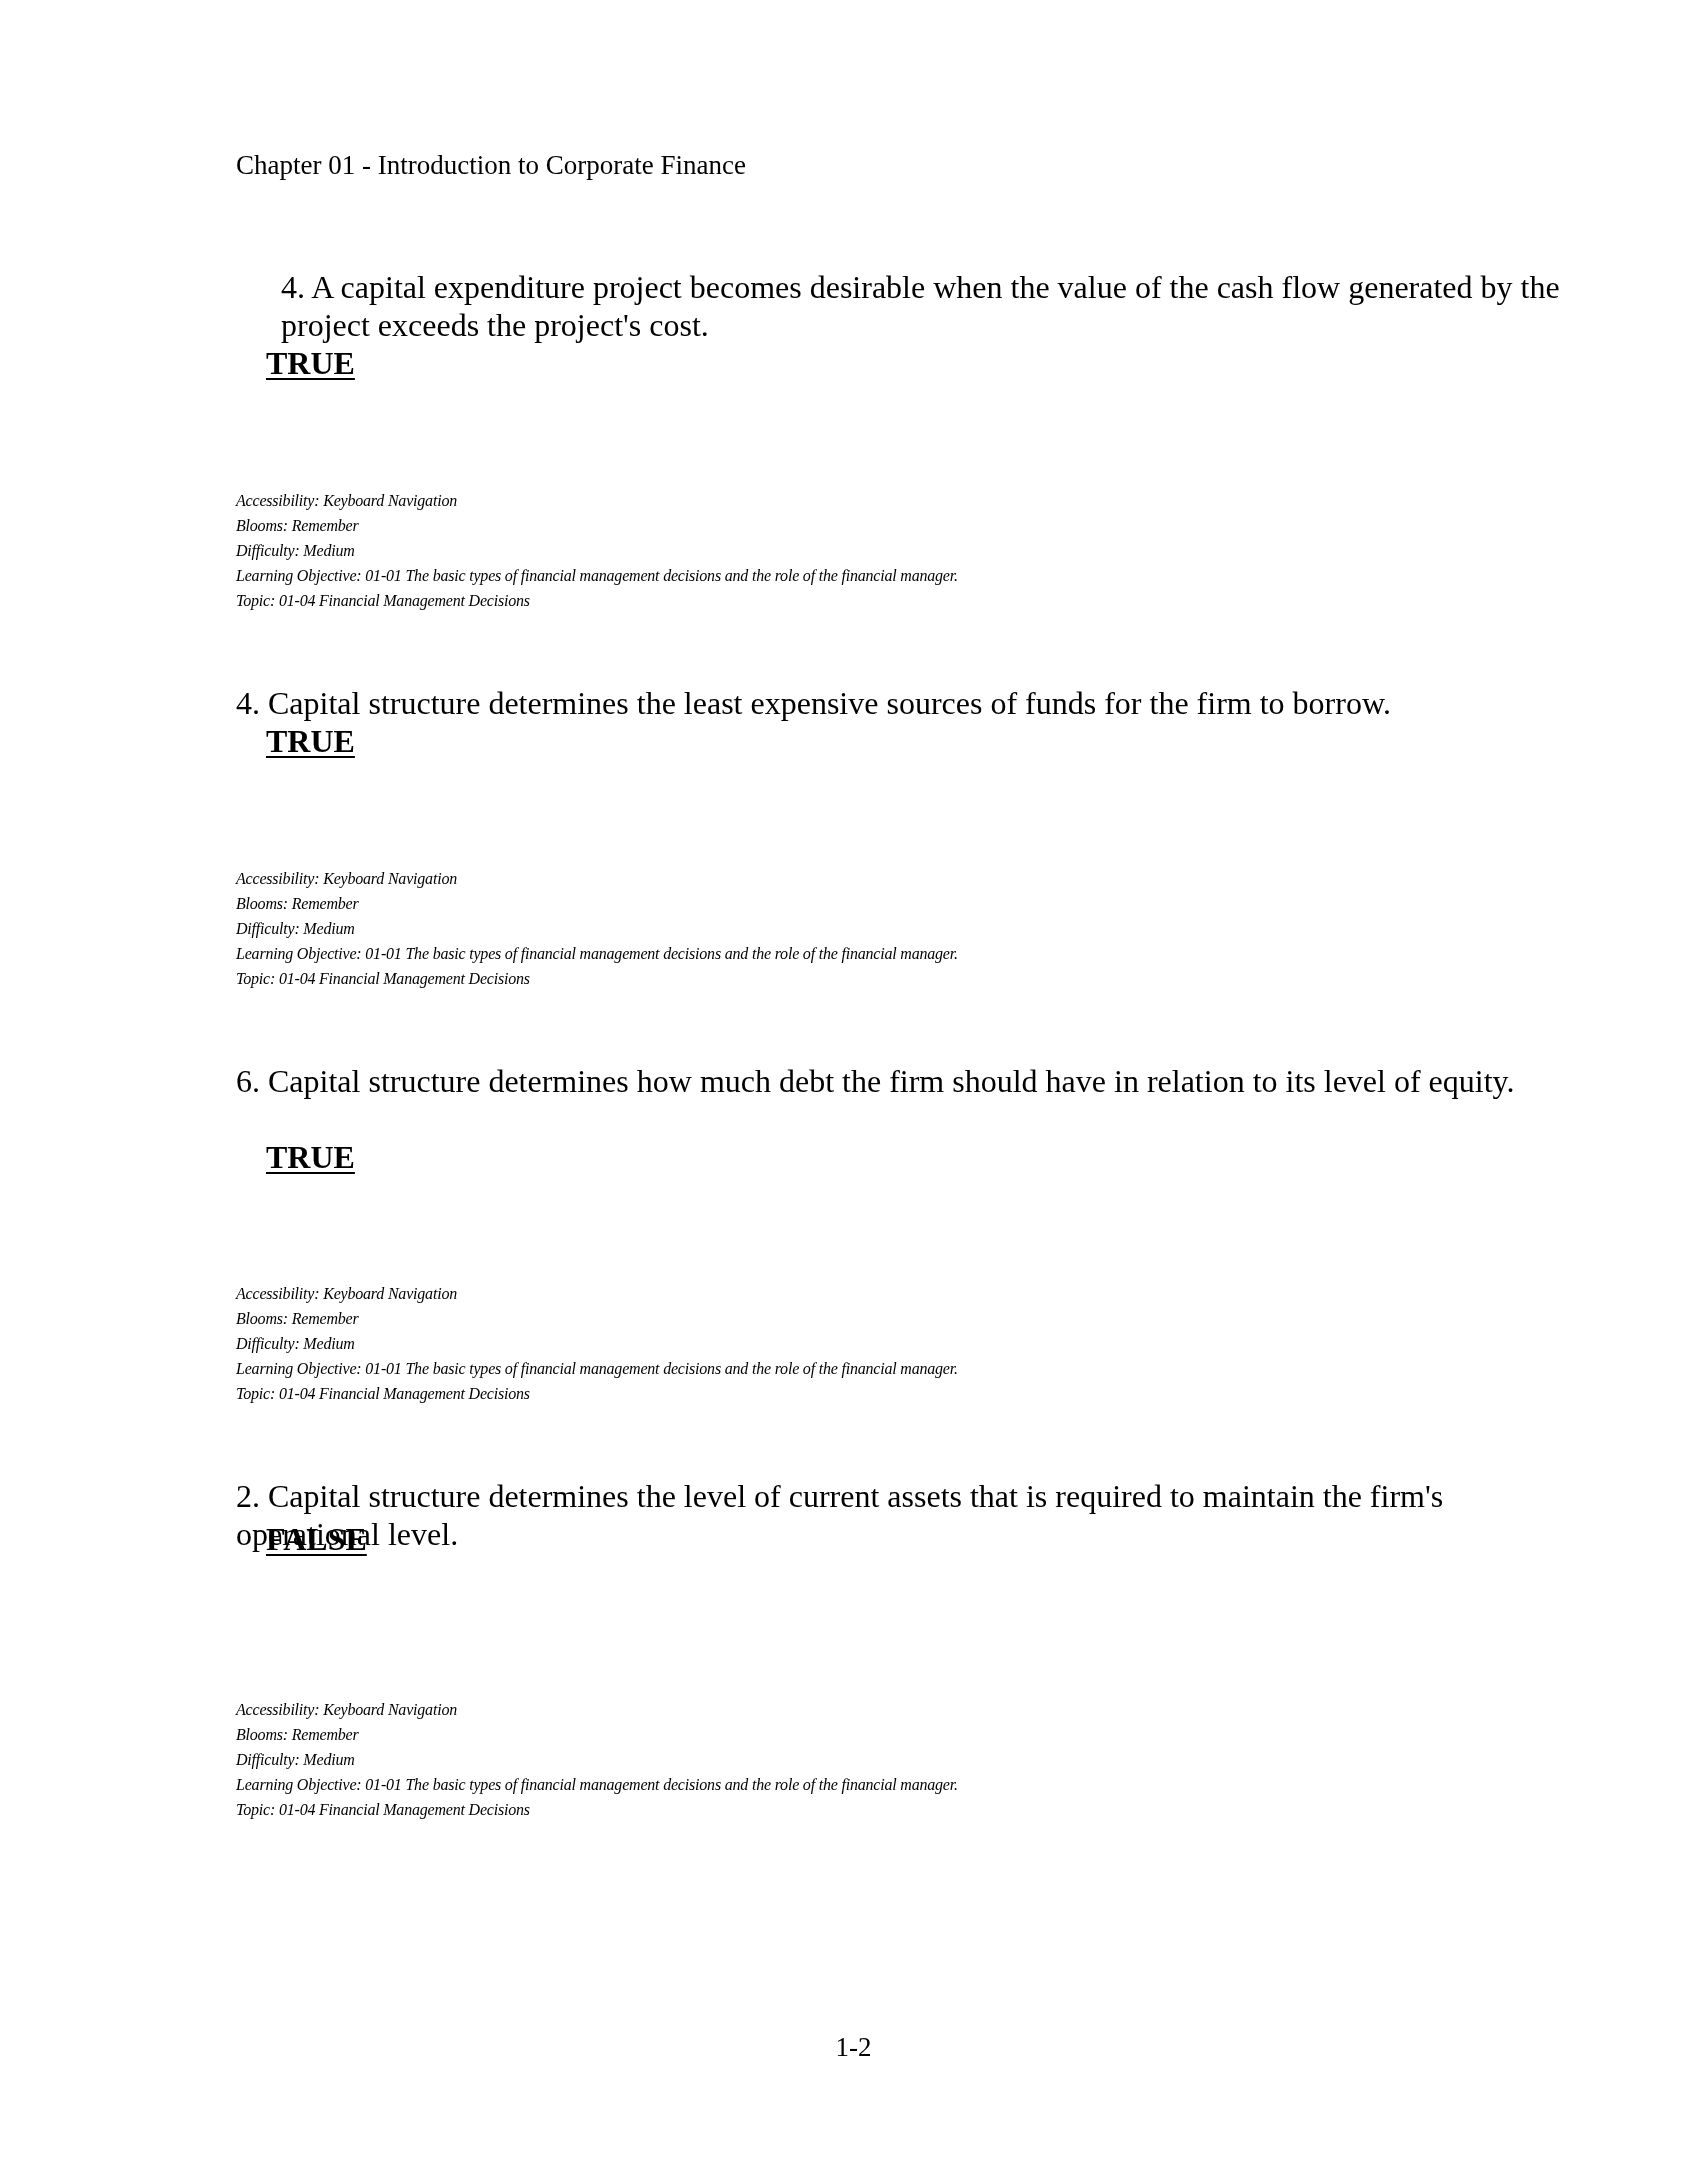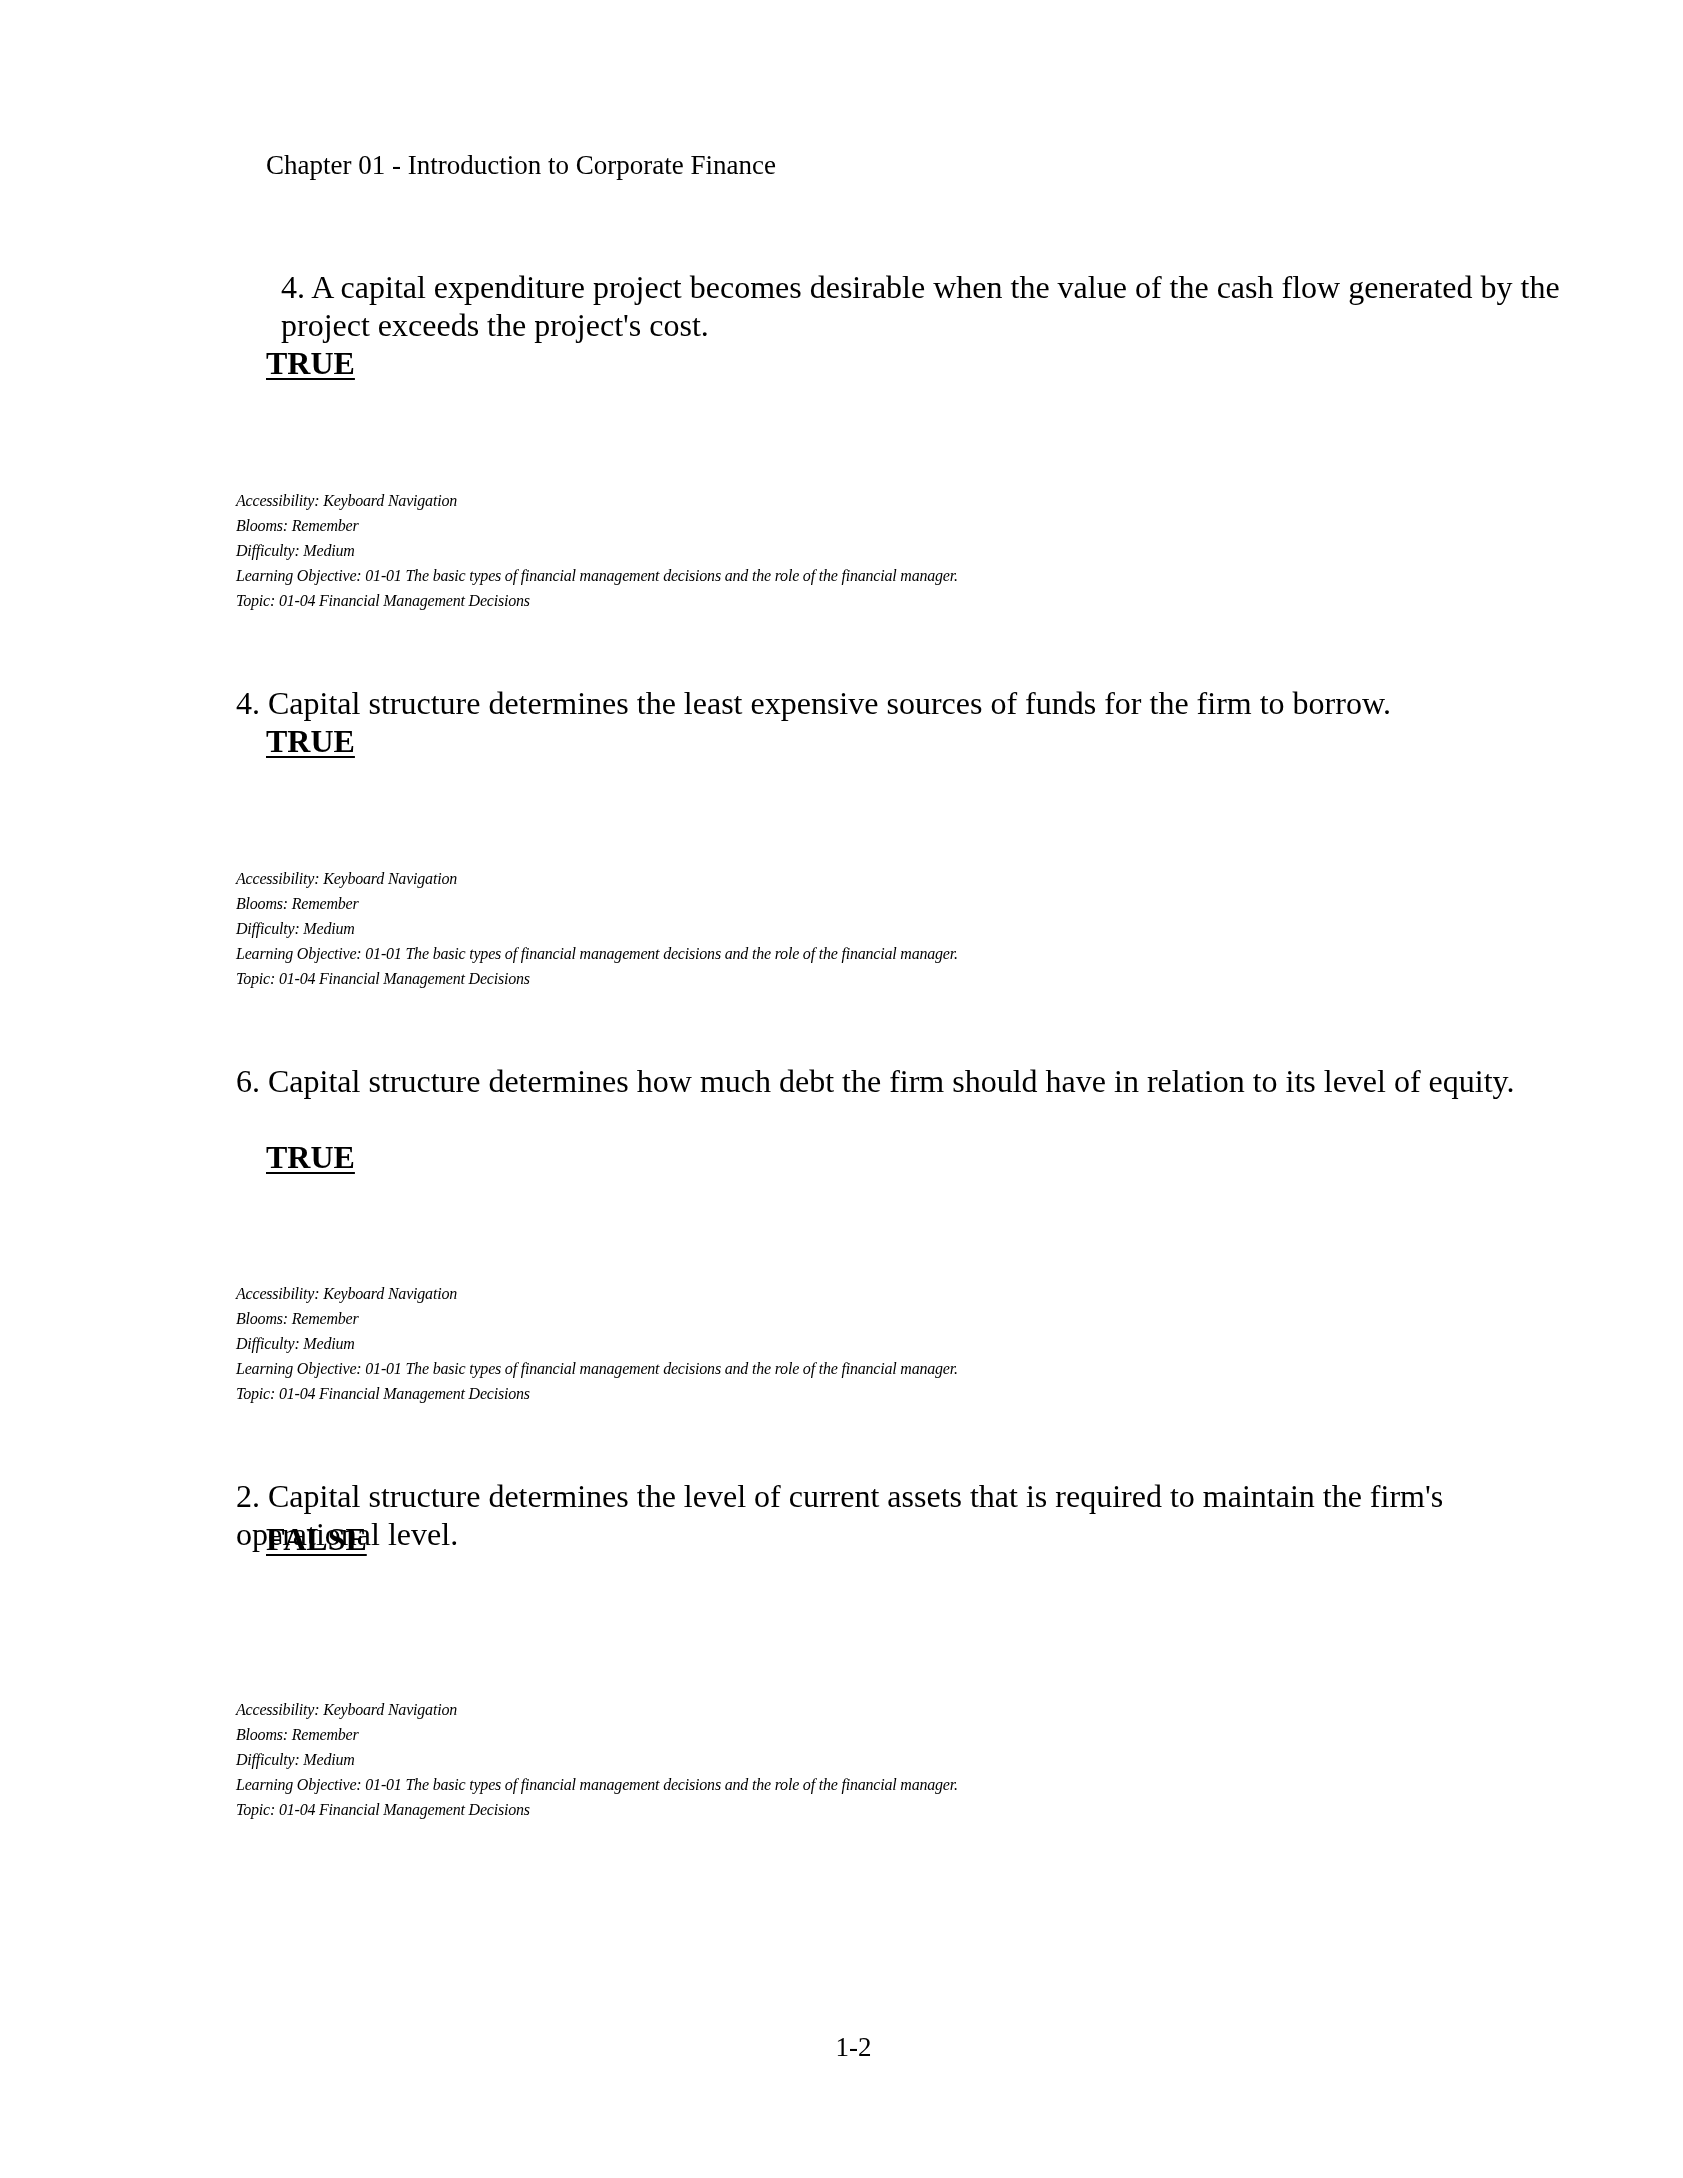--- a/index.html
+++ b/index.html
@@ -1,18 +1,18 @@
 <!DOCTYPE html>
 <html><head>
 <meta charset="utf-8">
 <style>
   html, body { margin:0; padding:0; background:#ffffff; }
   body { width:1683px; height:2178px; position:relative; overflow:hidden; color:#000; font-family:"Liberation Serif", serif; }
   .abs { position:absolute; left:236px; }
-  .header { font-size:27px; line-height:32px; top:149px;margin-left:30px; }
+  .header { font-size:27px; line-height:32px; top:149px; }
   .q { font-size:32px; line-height:38px; width:1287px; }
   .ans { font-size:32px; line-height:38px; font-weight:bold; text-decoration:underline; text-decoration-thickness:2px; text-underline-offset:4px;margin-left:30px; }
   .meta { font-size:16px; line-height:25px; font-style:italic; letter-spacing:-0.2px; }
   .meta div { white-space:nowrap; }
   .pnum { position:absolute; left:0; width:1707px; text-align:center; top:2031px; font-size:27px; line-height:32px; }
 </style>
 </head>
 <body>
 
 <div class="abs header">Chapter 01 - Introduction to Corporate Finance</div>

